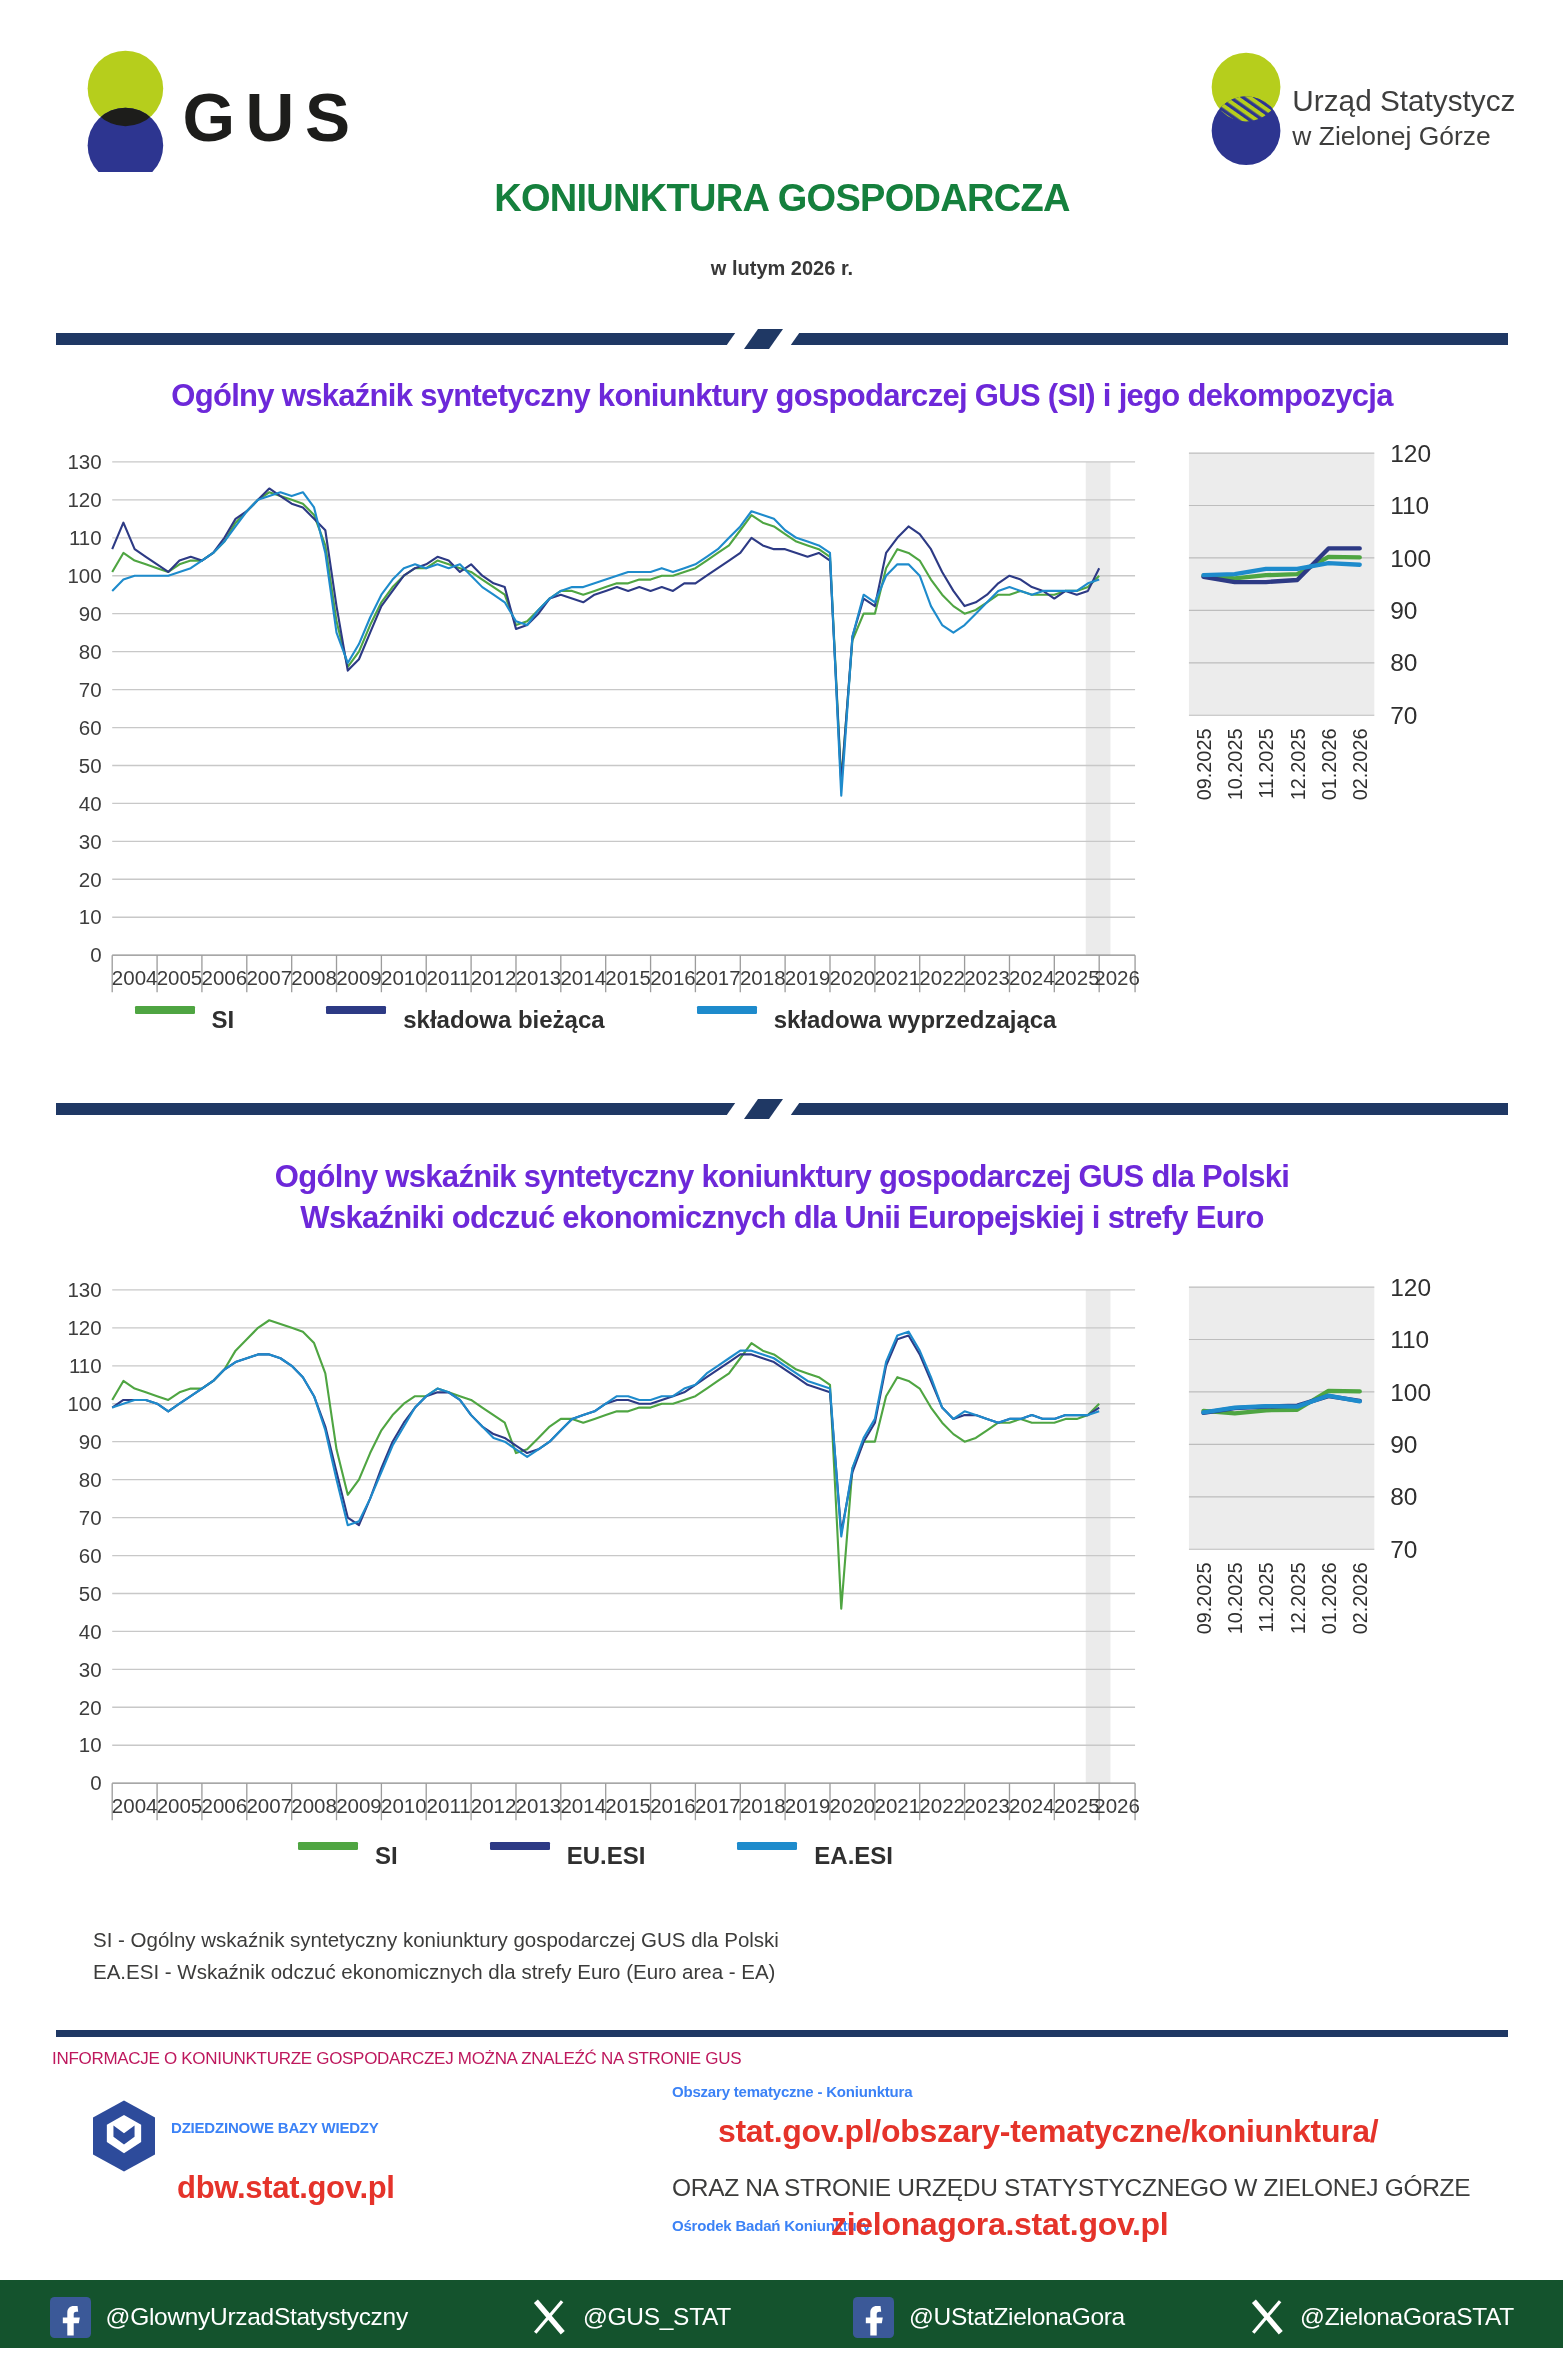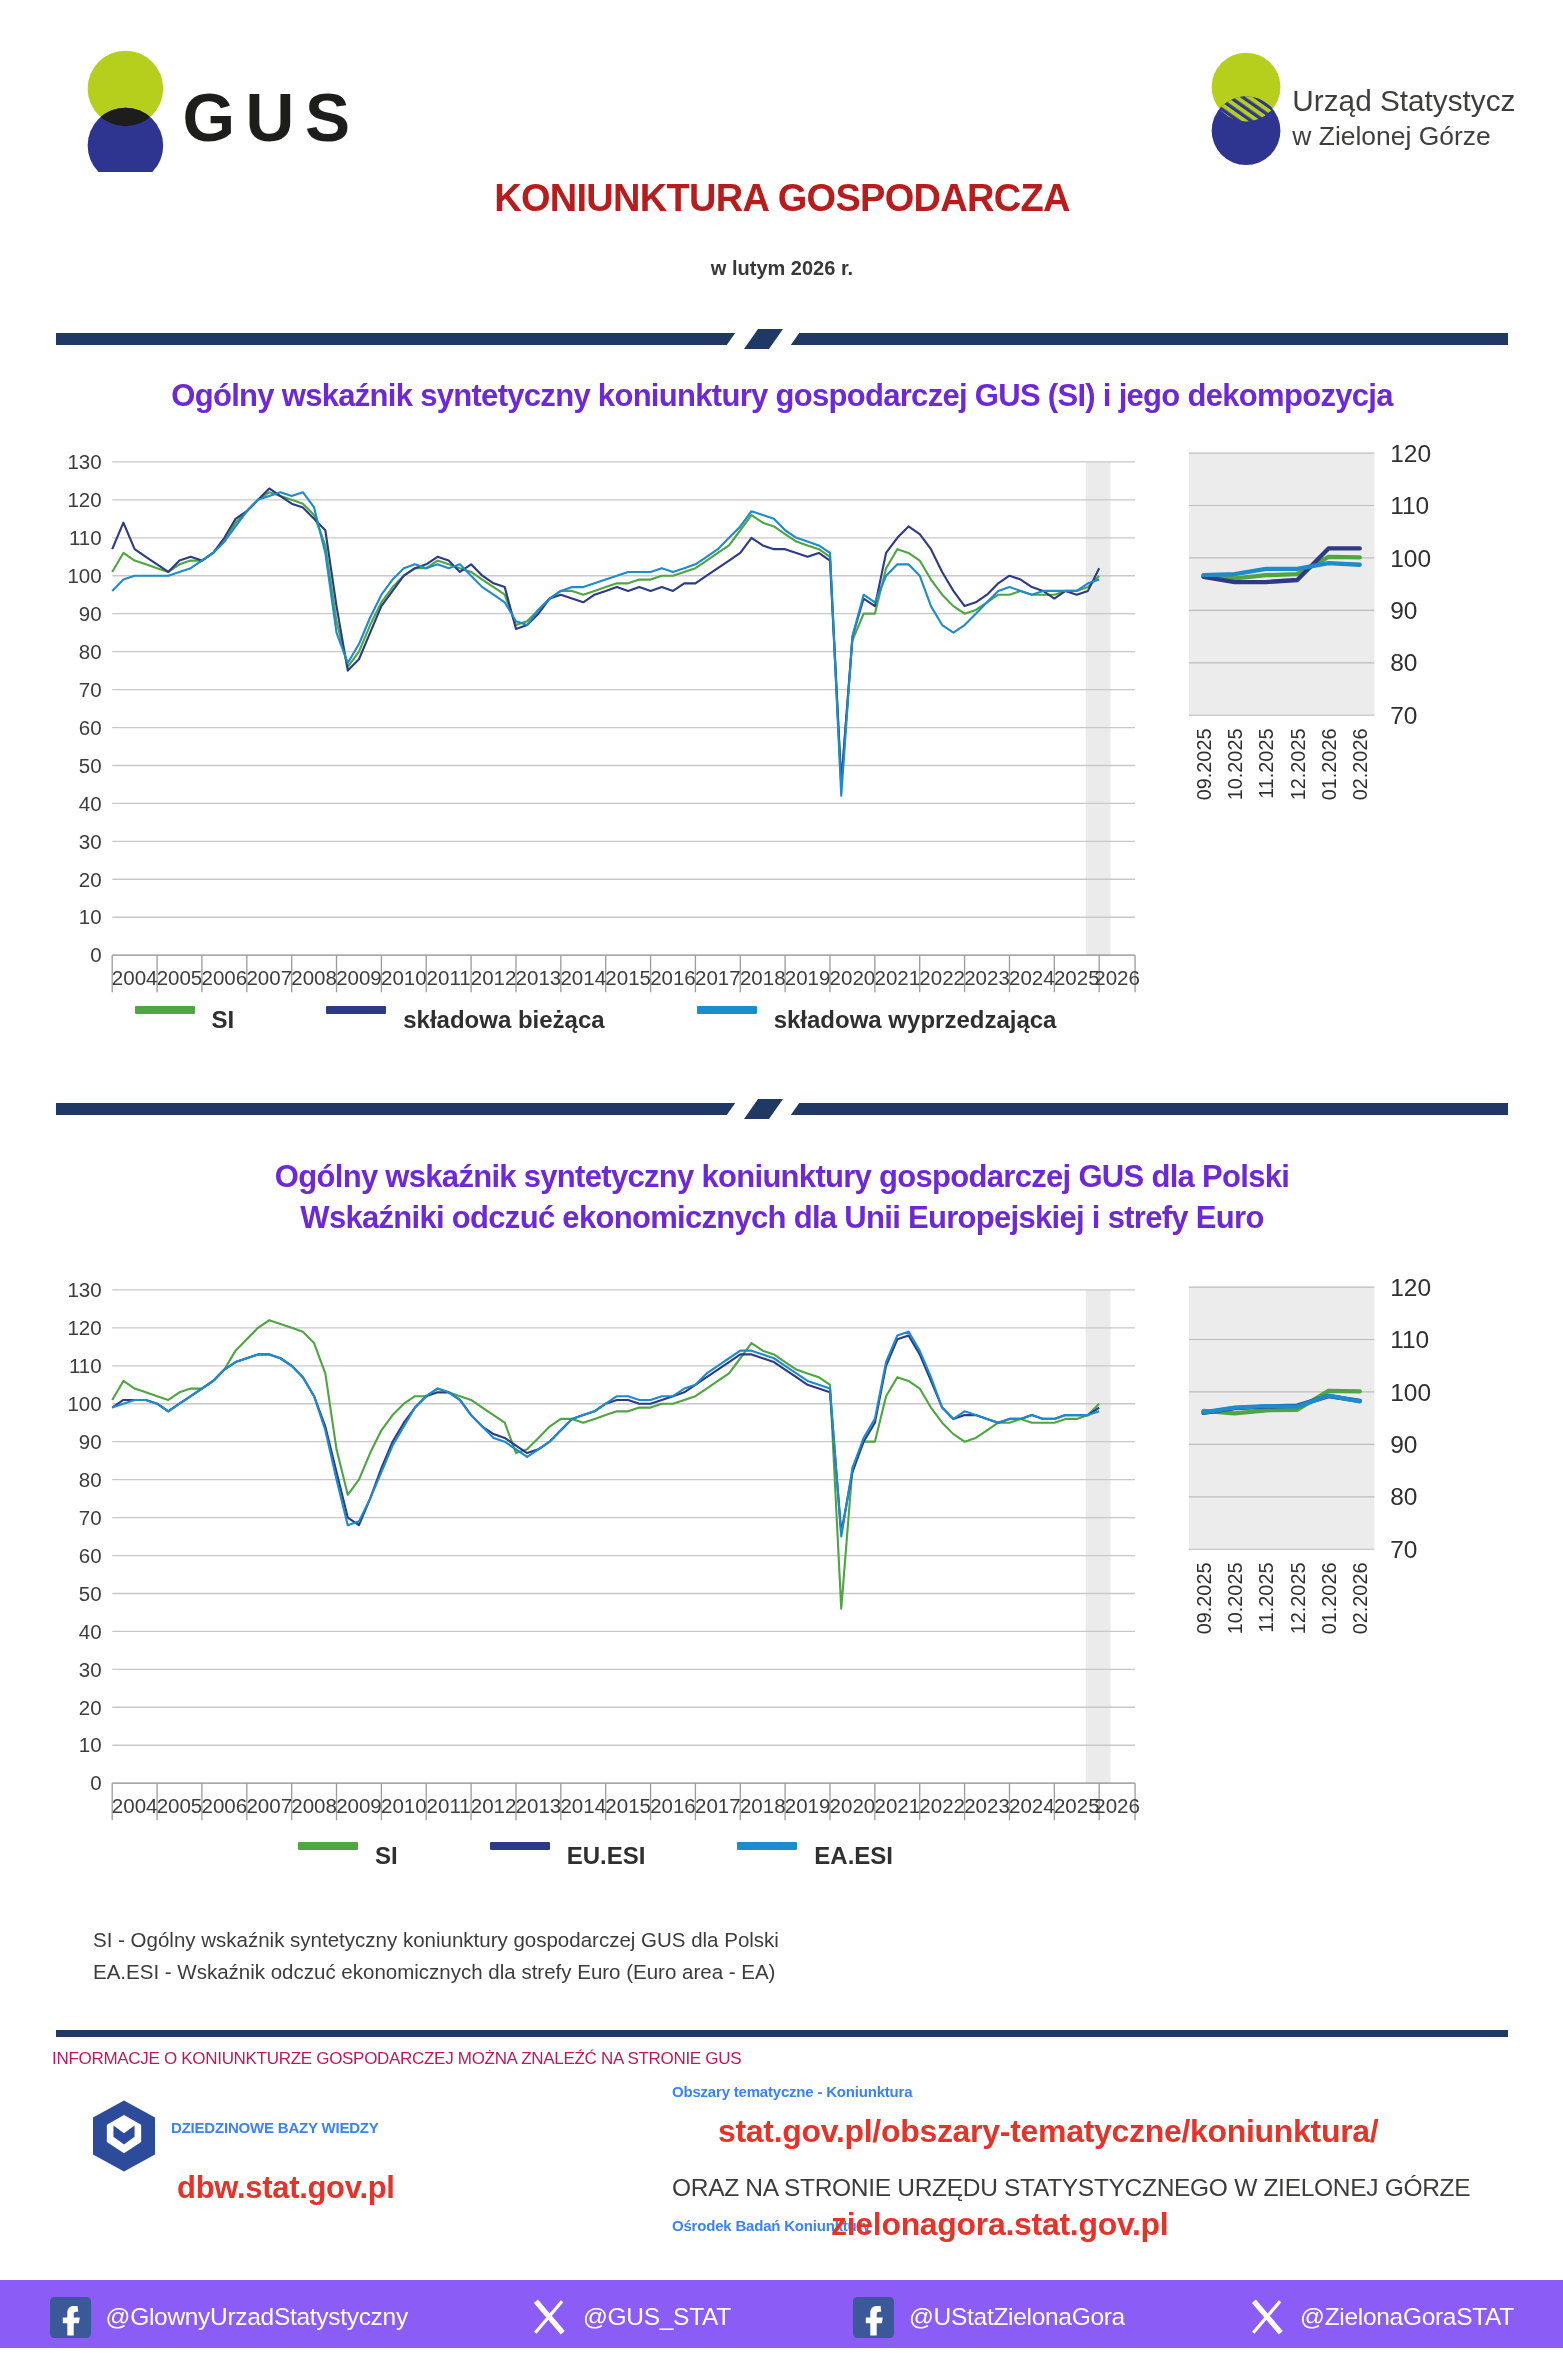--- a/index.html
+++ b/index.html
@@ -1,36 +1,36 @@
 <!DOCTYPE html>
 <html style="font-size:10.6px"><head>
 <meta charset="utf-8">
 <style>
   html,body{margin:0;padding:0;background:#fff;}
   .page{position:relative;width:1564px;height:2348px;background:#fff;overflow:hidden;
         font-family:"Liberation Sans","DejaVu Sans",sans-serif;color:#3a3a3a;}
   .abs{position:absolute;}
   .ctr{left:0;right:0;text-align:center;}
-  .main-title{top:177px;font-size:38px;font-weight:700;letter-spacing:-0.7px;color:#b91c1c;}
+  .main-title{top:177px;font-size:38px;font-weight:700;letter-spacing:-0.7px;color:#15803d;}
   .sub-title{top:257px;font-size:20px;font-weight:700;color:#383838;}
   .divider{position:absolute;left:56px;right:56px;height:12px;background:#1f3864;}
   .divider .gap{position:absolute;left:46.5%;top:-2px;bottom:-2px;width:64px;background:#fff;transform:skewX(-35deg);}
   .divider .slash{position:absolute;left:calc(46.5% + 20px);top:-4px;bottom:-4px;width:25px;background:#1f3864;transform:skewX(-35deg);}
   .divider.thin{height:6.6px;}
   .sec-title{font-size:31px;font-weight:700;letter-spacing:-0.7px;color:#6d28d9;line-height:1.32;}
   .legend{display:flex;justify-content:center;align-items:center;left:46px;width:1099px;}
   .legend .item{display:flex;margin:0 46px;font-weight:bold;}
   .legend .mark{display:inline-block;width:60px;height:8px;border-radius:1.3px;margin-right:17px;}
   .legend .lab{font-size:24px;color:#2f2f2f;}
   .footnotes{left:93px;top:1924px;font-size:20.5px;line-height:1.55;color:#3c3c3b;}
   .info-heading{left:52px;top:2049px;font-size:17px;letter-spacing:-0.3px;color:#be185d;}
   .navy-label{font-size:15px;font-weight:700;color:#3b82f6;letter-spacing:-0.2px;}
   .red-link{font-weight:700;color:#e5332a;letter-spacing:-0.3px;}
   .gray-line{font-size:24.5px;color:#3c3c3b;letter-spacing:-0.3px;}
-  .social-bar{position:absolute;left:0;right:0;top:2280px;height:74px;background:#8b5cf6;
+  .social-bar{position:absolute;left:0;right:0;top:2280px;height:74px;background:#14532d;
               display:flex;align-items:center;justify-content:space-between;padding:0 50px;box-sizing:border-box;}
   .social-group{display:flex;align-items:center;}
   .social-group .handle{color:#fff;font-size:24.5px;margin-left:14.6px;letter-spacing:-0.3px;}
   svg{display:block;}
 </style>
 </head>
 <body>
 
 <div class="page">
 

